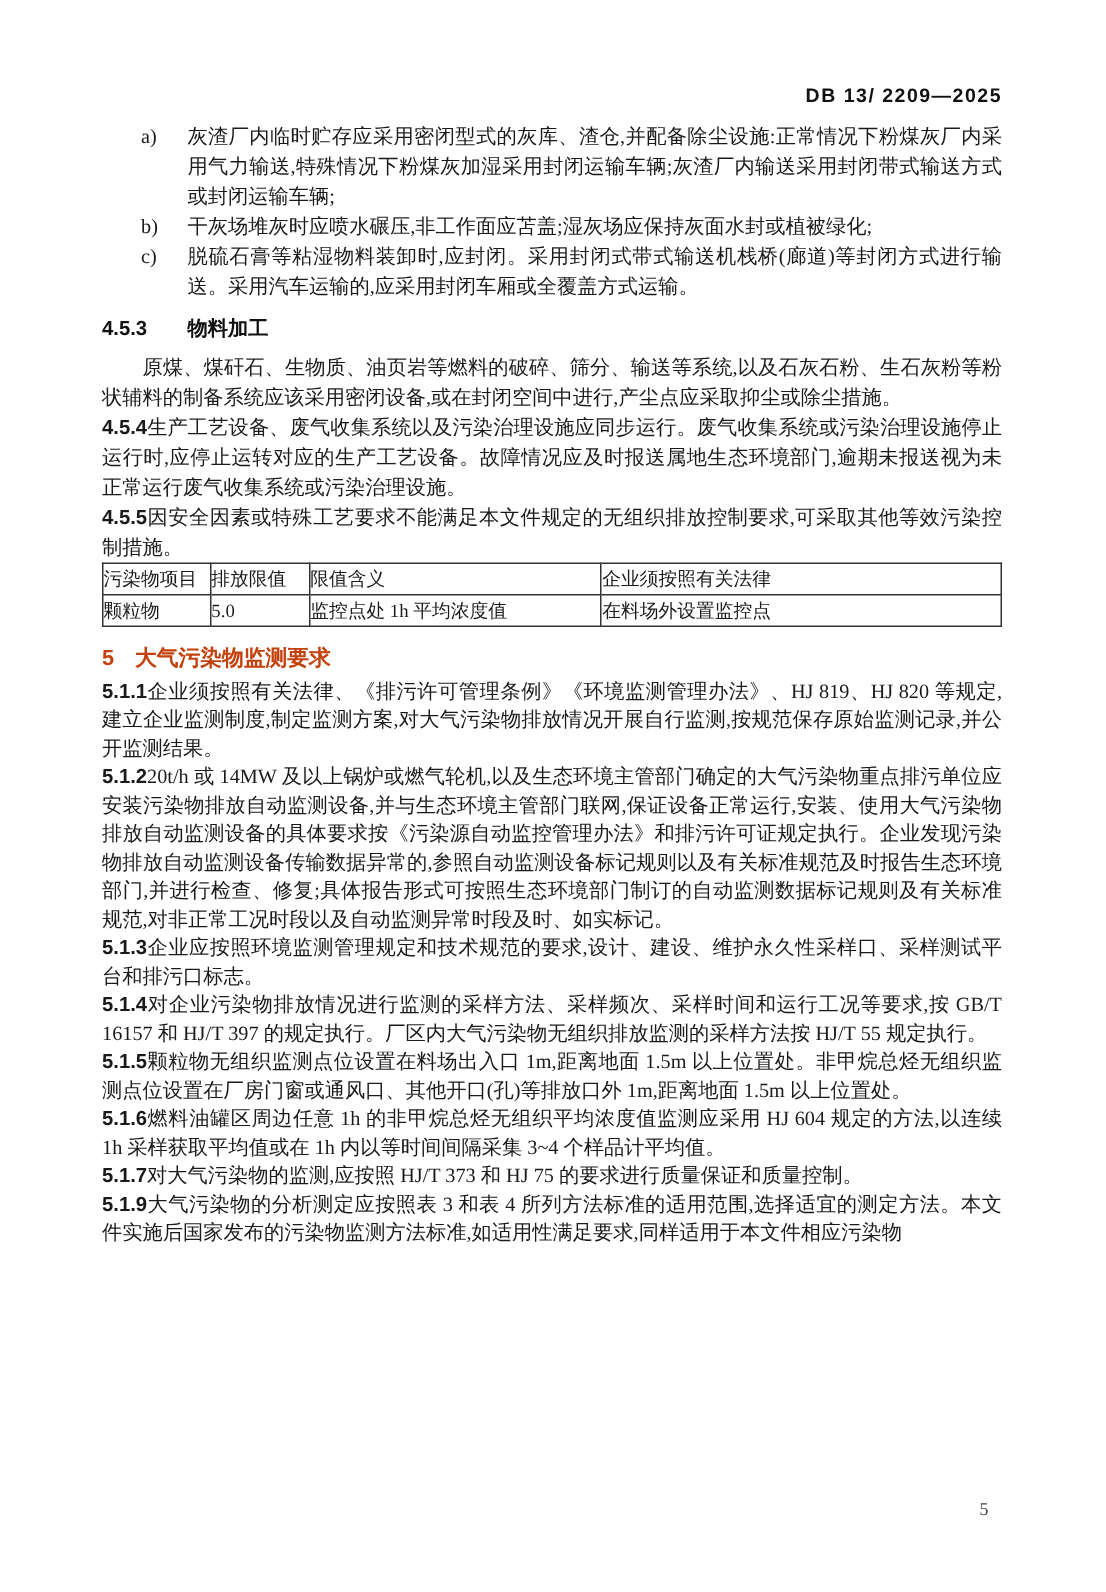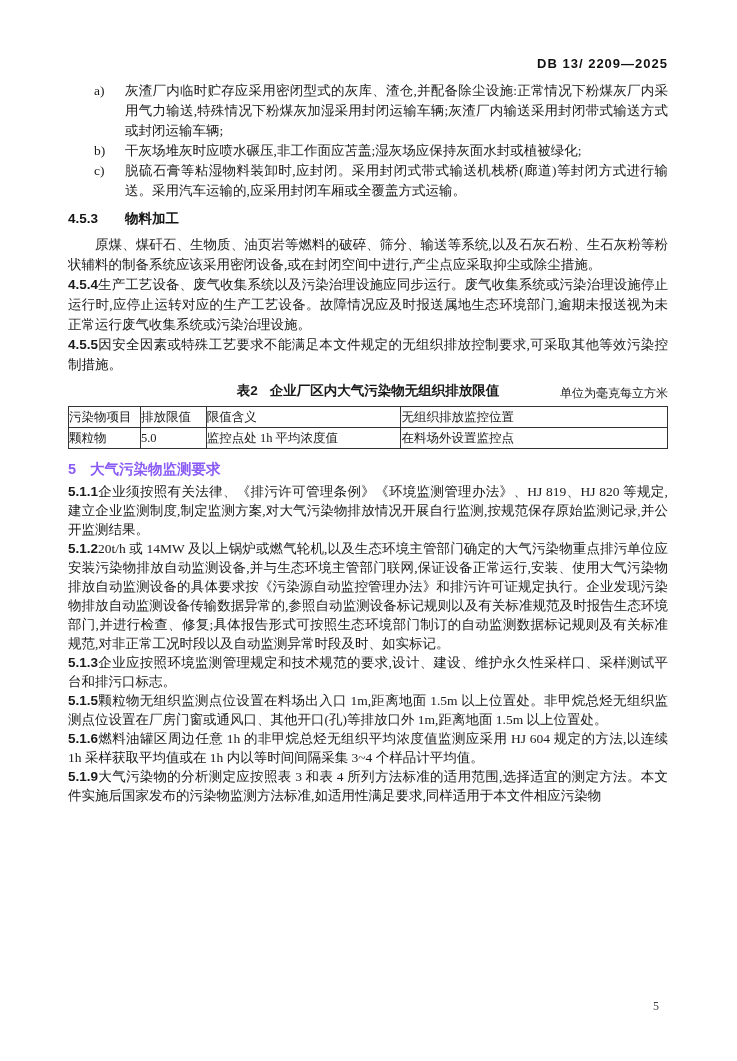--- a/index.html
+++ b/index.html
@@ -38,21 +38,21 @@
     margin-bottom: 7px;
     color: #111;
   }
   .h-clause .h-num { margin-right: 27px; }
   .h-section {
     font-family: "Liberation Sans", "DejaVu Sans", sans-serif;
     font-weight: bold;
     font-size: 14.5px;
     margin-top: 11px;
     margin-bottom: 3px;
-    color: #8b5cf6;
+    color: #c2410c;
   }
   .h-section .h-num { margin-right: 14px; }
   .h-subsection {
     font-family: "Liberation Sans", "DejaVu Sans", sans-serif;
     font-weight: bold;
     font-size: 13.5px;
     margin-top: 9px;
     margin-bottom: 5px;
     color: #111;
   }
@@ -145,49 +145,47 @@
 
   <div class="h-clause">
     <span class="h-num">4.5.3</span><span>物料加工</span>
   </div>
 
   <p class="para">原煤、煤矸石、生物质、油页岩等燃料的破碎、筛分、输送等系统,以及石灰石粉、生石灰粉等粉状辅料的制备系统应该采用密闭设备,或在封闭空间中进行,产尘点应采取抑尘或除尘措施。</p>
 
   <p class="clause"><span class="cnum">4.5.4</span><span>生产工艺设备、废气收集系统以及污染治理设施应同步运行。废气收集系统或污染治理设施停止运行时,应停止运转对应的生产工艺设备。故障情况应及时报送属地生态环境部门,逾期未报送视为未正常运行废气收集系统或污染治理设施。</span></p>
   <p class="clause"><span class="cnum">4.5.5</span><span>因安全因素或特殊工艺要求不能满足本文件规定的无组织排放控制要求,可采取其他等效污染控制措施。</span></p>
 
-  <div class="table-caption">
-    <span class="caption-main"><span class="cap-label">表2</span><span>企业厂区内大气污染物无组织排放限值</span></span>
-    <span class="unit-note">单位为毫克每立方米</span>
-  </div>
 
   <table class="limits">
     <tbody>
         <tr>
       <th class="col-1">污染物项目</th>
       <th class="col-2">排放限值</th>
       <th class="col-3">限值含义</th>
-      <th class="col-4">无组织排放监控位置</th>
+      <th class="col-4">企业须按照有关法律</th>
     </tr>
     <tr>
       <td>颗粒物</td>
       <td>5.0</td>
       <td>监控点处 1h 平均浓度值</td>
       <td>在料场外设置监控点</td>
     </tr>
   </tbody>
     </table>
 
   <div class="h-section">
     <span class="h-num">5</span><span>大气污染物监测要求</span>
   </div>
 
 
   <p class="clause clause-sm"><span class="cnum">5.1.1</span><span>企业须按照有关法律、《排污许可管理条例》《环境监测管理办法》、HJ 819、HJ 820 等规定,建立企业监测制度,制定监测方案,对大气污染物排放情况开展自行监测,按规范保存原始监测记录,并公开监测结果。</span></p>
   <p class="clause clause-sm"><span class="cnum">5.1.2</span><span>20t/h 或 14MW 及以上锅炉或燃气轮机,以及生态环境主管部门确定的大气污染物重点排污单位应安装污染物排放自动监测设备,并与生态环境主管部门联网,保证设备正常运行,安装、使用大气污染物排放自动监测设备的具体要求按《污染源自动监控管理办法》和排污许可证规定执行。企业发现污染物排放自动监测设备传输数据异常的,参照自动监测设备标记规则以及有关标准规范及时报告生态环境部门,并进行检查、修复;具体报告形式可按照生态环境部门制订的自动监测数据标记规则及有关标准规范,对非正常工况时段以及自动监测异常时段及时、如实标记。</span></p>
   <p class="clause clause-sm"><span class="cnum">5.1.3</span><span>企业应按照环境监测管理规定和技术规范的要求,设计、建设、维护永久性采样口、采样测试平台和排污口标志。</span></p>
+  <p class="clause clause-sm"><span class="cnum">5.1.4</span><span>对企业污染物排放情况进行监测的采样方法、采样频次、采样时间和运行工况等要求,按 GB/T 16157 和 HJ/T 397 的规定执行。厂区内大气污染物无组织排放监测的采样方法按 HJ/T 55 规定执行。</span></p>
   <p class="clause clause-sm"><span class="cnum">5.1.5</span><span>颗粒物无组织监测点位设置在料场出入口 1m,距离地面 1.5m 以上位置处。非甲烷总烃无组织监测点位设置在厂房门窗或通风口、其他开口(孔)等排放口外 1m,距离地面 1.5m 以上位置处。</span></p>
   <p class="clause clause-sm"><span class="cnum">5.1.6</span><span>燃料油罐区周边任意 1h 的非甲烷总烃无组织平均浓度值监测应采用 HJ 604 规定的方法,以连续 1h 采样获取平均值或在 1h 内以等时间间隔采集 3~4 个样品计平均值。</span></p>
+  <p class="clause clause-sm"><span class="cnum">5.1.7</span><span>对大气污染物的监测,应按照 HJ/T 373 和 HJ 75 的要求进行质量保证和质量控制。</span></p>
   <p class="clause clause-sm"><span class="cnum">5.1.9</span><span>大气污染物的分析测定应按照表 3 和表 4 所列方法标准的适用范围,选择适宜的测定方法。本文件实施后国家发布的污染物监测方法标准,如适用性满足要求,同样适用于本文件相应污染物</span></p>
 
   <div class="page-number">5</div>
 
 </div>
 
 </body></html>

